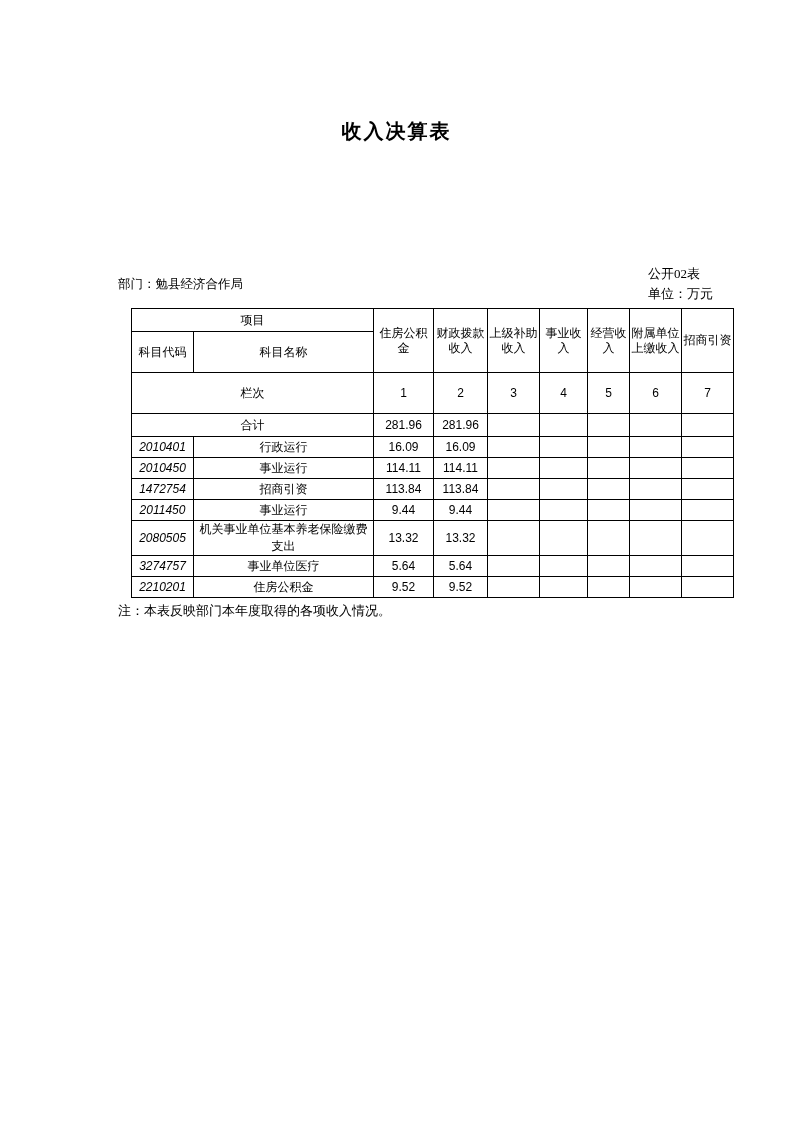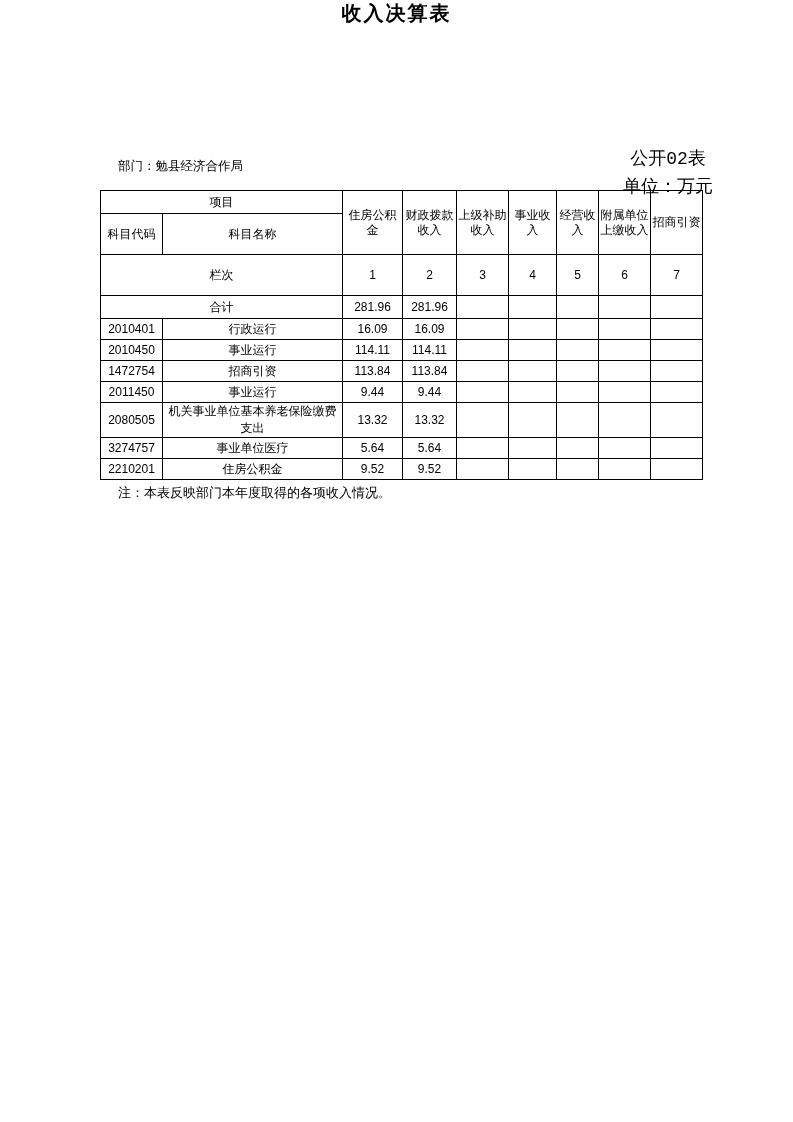--- a/index.html
+++ b/index.html
@@ -18,41 +18,42 @@
     position: relative;
     width: 793px;
     height: 1122px;
     box-sizing: border-box;
   }
   .doc-title {
     text-align: center;
     font-size: 20px;
     font-weight: bold;
     letter-spacing: 2px;
+    margin-top: 118px;
     font-family: "Liberation Sans", "DejaVu Sans", sans-serif;
   }
   .meta-right {
     position: absolute;
     right: 80px;
     top: 146px;
-    font-size: 18px;
-    text-align: center;
+    font-size: 13px;
+    text-align: left;
     line-height: 1.55;
-    font-family: Liberation Mono, monospace;
+    font-family: Liberation Serif, serif;
   }
   .meta-left {
     position: absolute;
     left: 118px;
     top: 158px;
     font-size: 12.5px;
     font-family: "Liberation Sans", "DejaVu Sans", sans-serif;
   }
   .table-wrap {
     position: absolute;
-    left: 100px;
+    left: 131px;
     top: 190px;
     width: 602px;
   }
   table.fin {
     border-collapse: collapse;
     width: 602px;
     table-layout: fixed;
   }
   table.fin td, table.fin th {
     border: 1px solid #000000;
@@ -87,20 +88,21 @@
   td.num {
     font-size: 12.5px;
     text-align: center;
     font-family: "Liberation Serif", "DejaVu Serif", serif;
   }
   td.code {
     text-align: left;
     padding-left: 6px;
     font-size: 12.5px;
     font-family: "Liberation Serif", "DejaVu Serif", serif;
+    font-style: italic;
   }
   td.name {
     text-align: left;
     padding-left: 6px;
     font-size: 12.5px;
   }
   tr.data-row td {
     height: 20px;
   }
   .note {

